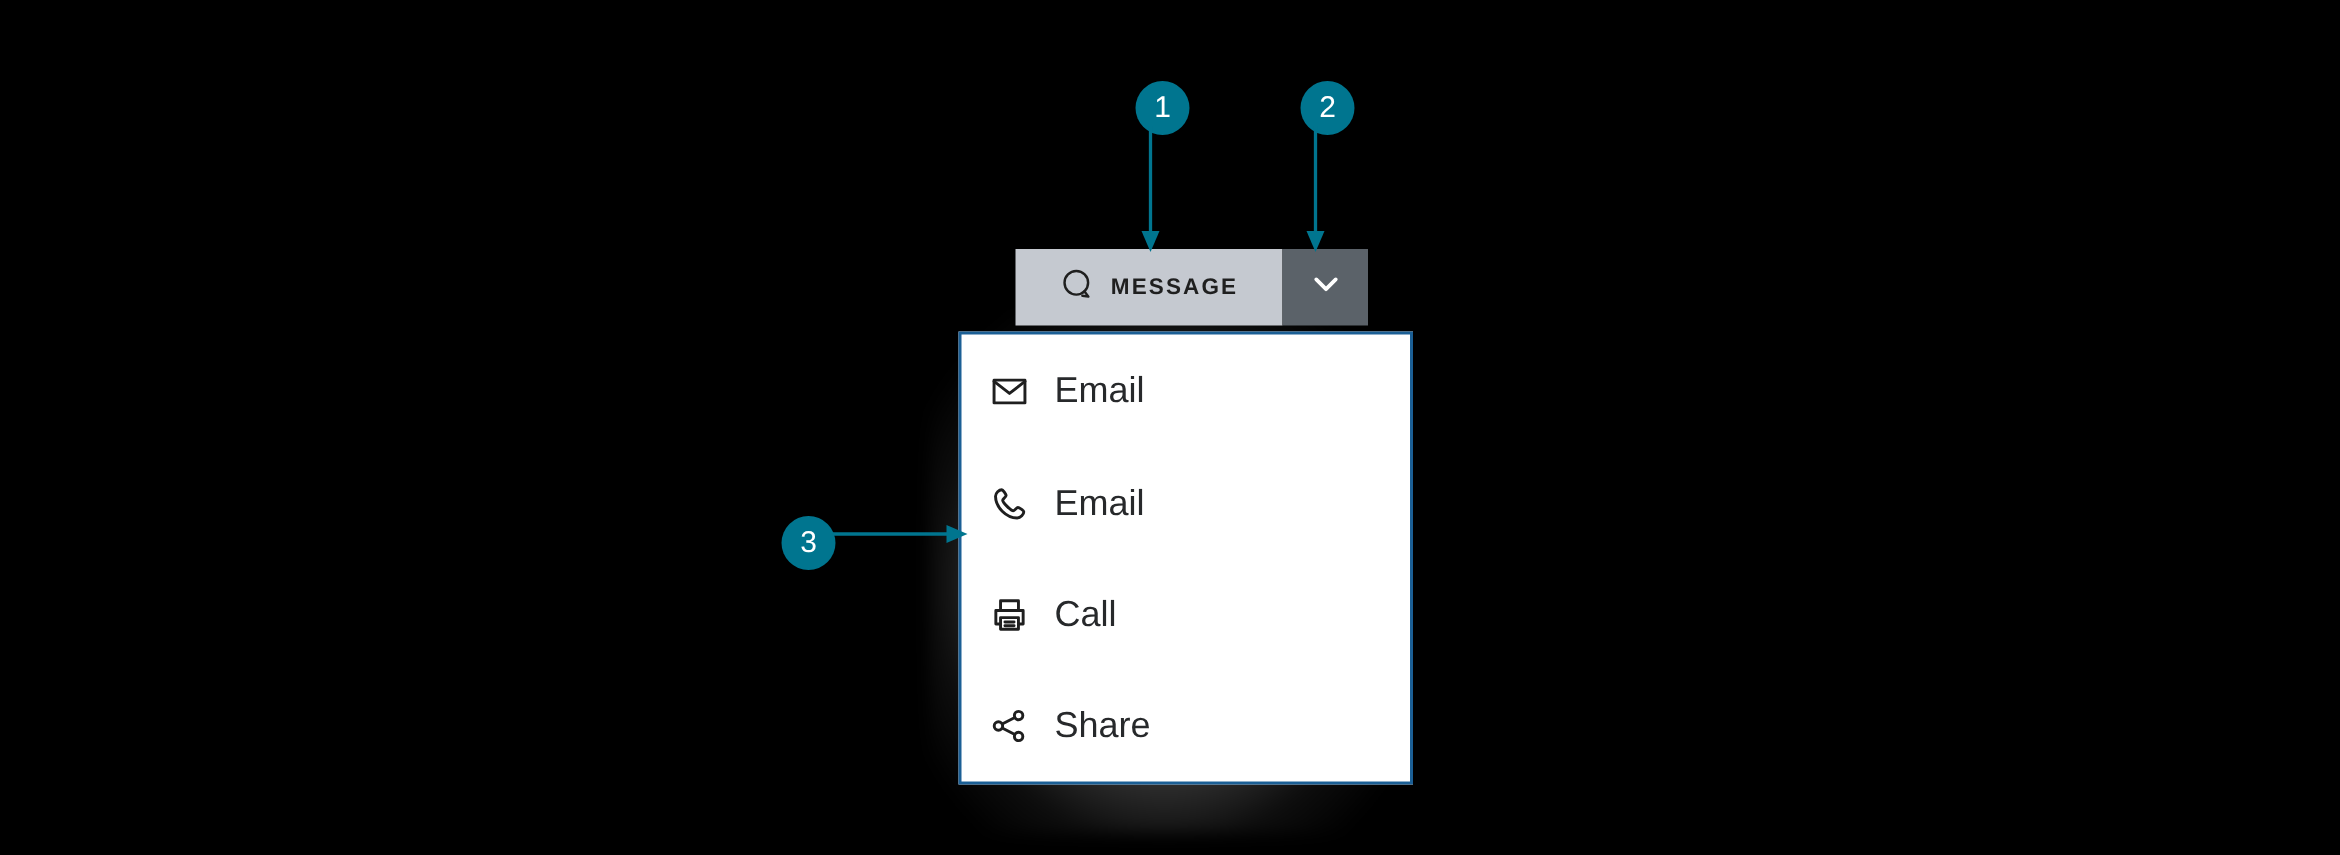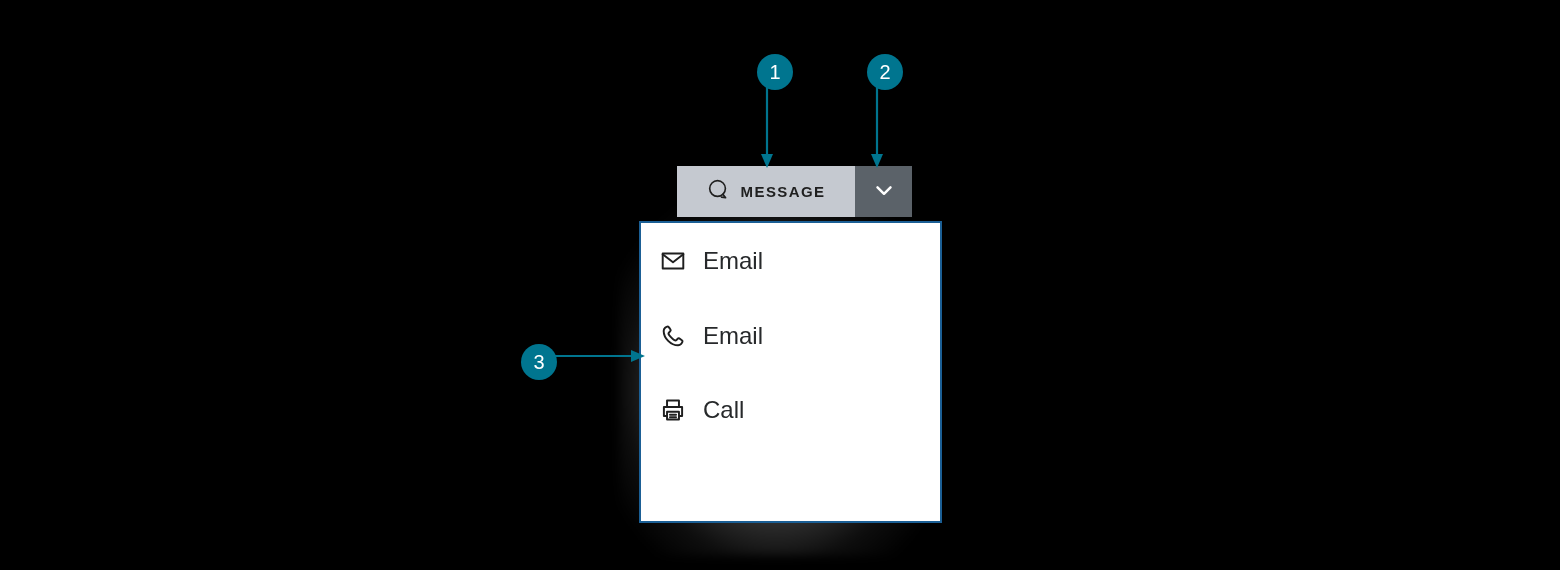--- a/index.html
+++ b/index.html
@@ -113,20 +113,32 @@
             <polyline points="6.5,8.5 6.5,3.2 17.5,3.2 17.5,8.5"></polyline>
             <path d="M6.5 17.5 H3.6 V9.2 h16.8 v8.3 H17.5"></path>
             <rect x="6.5" y="13.6" width="11" height="7.2"></rect>
             <line x1="9.2" y1="16.3" x2="14.8" y2="16.3"></line>
             <line x1="9.2" y1="18.6" x2="14.8" y2="18.6"></line>
           </svg>
         </span>
         <span class="menu-label">Call</span>
       </li>
 
+      <li class="menu-item">
+        <span class="menu-icon">
+          <svg width="26" height="26" viewBox="0 0 24 24" fill="none" stroke="#1f1f1f" stroke-width="1.8" stroke-linecap="round" stroke-linejoin="round">
+            <circle cx="17.6" cy="5.6" r="2.6"></circle>
+            <circle cx="5.2" cy="12" r="2.6"></circle>
+            <circle cx="17.6" cy="18.4" r="2.6"></circle>
+            <line x1="7.5" y1="10.8" x2="15.3" y2="6.8"></line>
+            <line x1="7.5" y1="13.2" x2="15.3" y2="17.2"></line>
+          </svg>
+        </span>
+        <span class="menu-label">Share</span>
+      </li>
 
     </ul>
   </div>
 
   <div class="callout" id="callout-1">
     <div class="callout-badge">1</div>
   </div>
   <svg class="leader" id="leader-1" width="20" height="86">
     <line x1="10" y1="0" x2="10" y2="72" stroke="#00758f" stroke-width="2.2"></line>
     <polygon points="10,84 4,70 16,70" fill="#00758f"></polygon>

